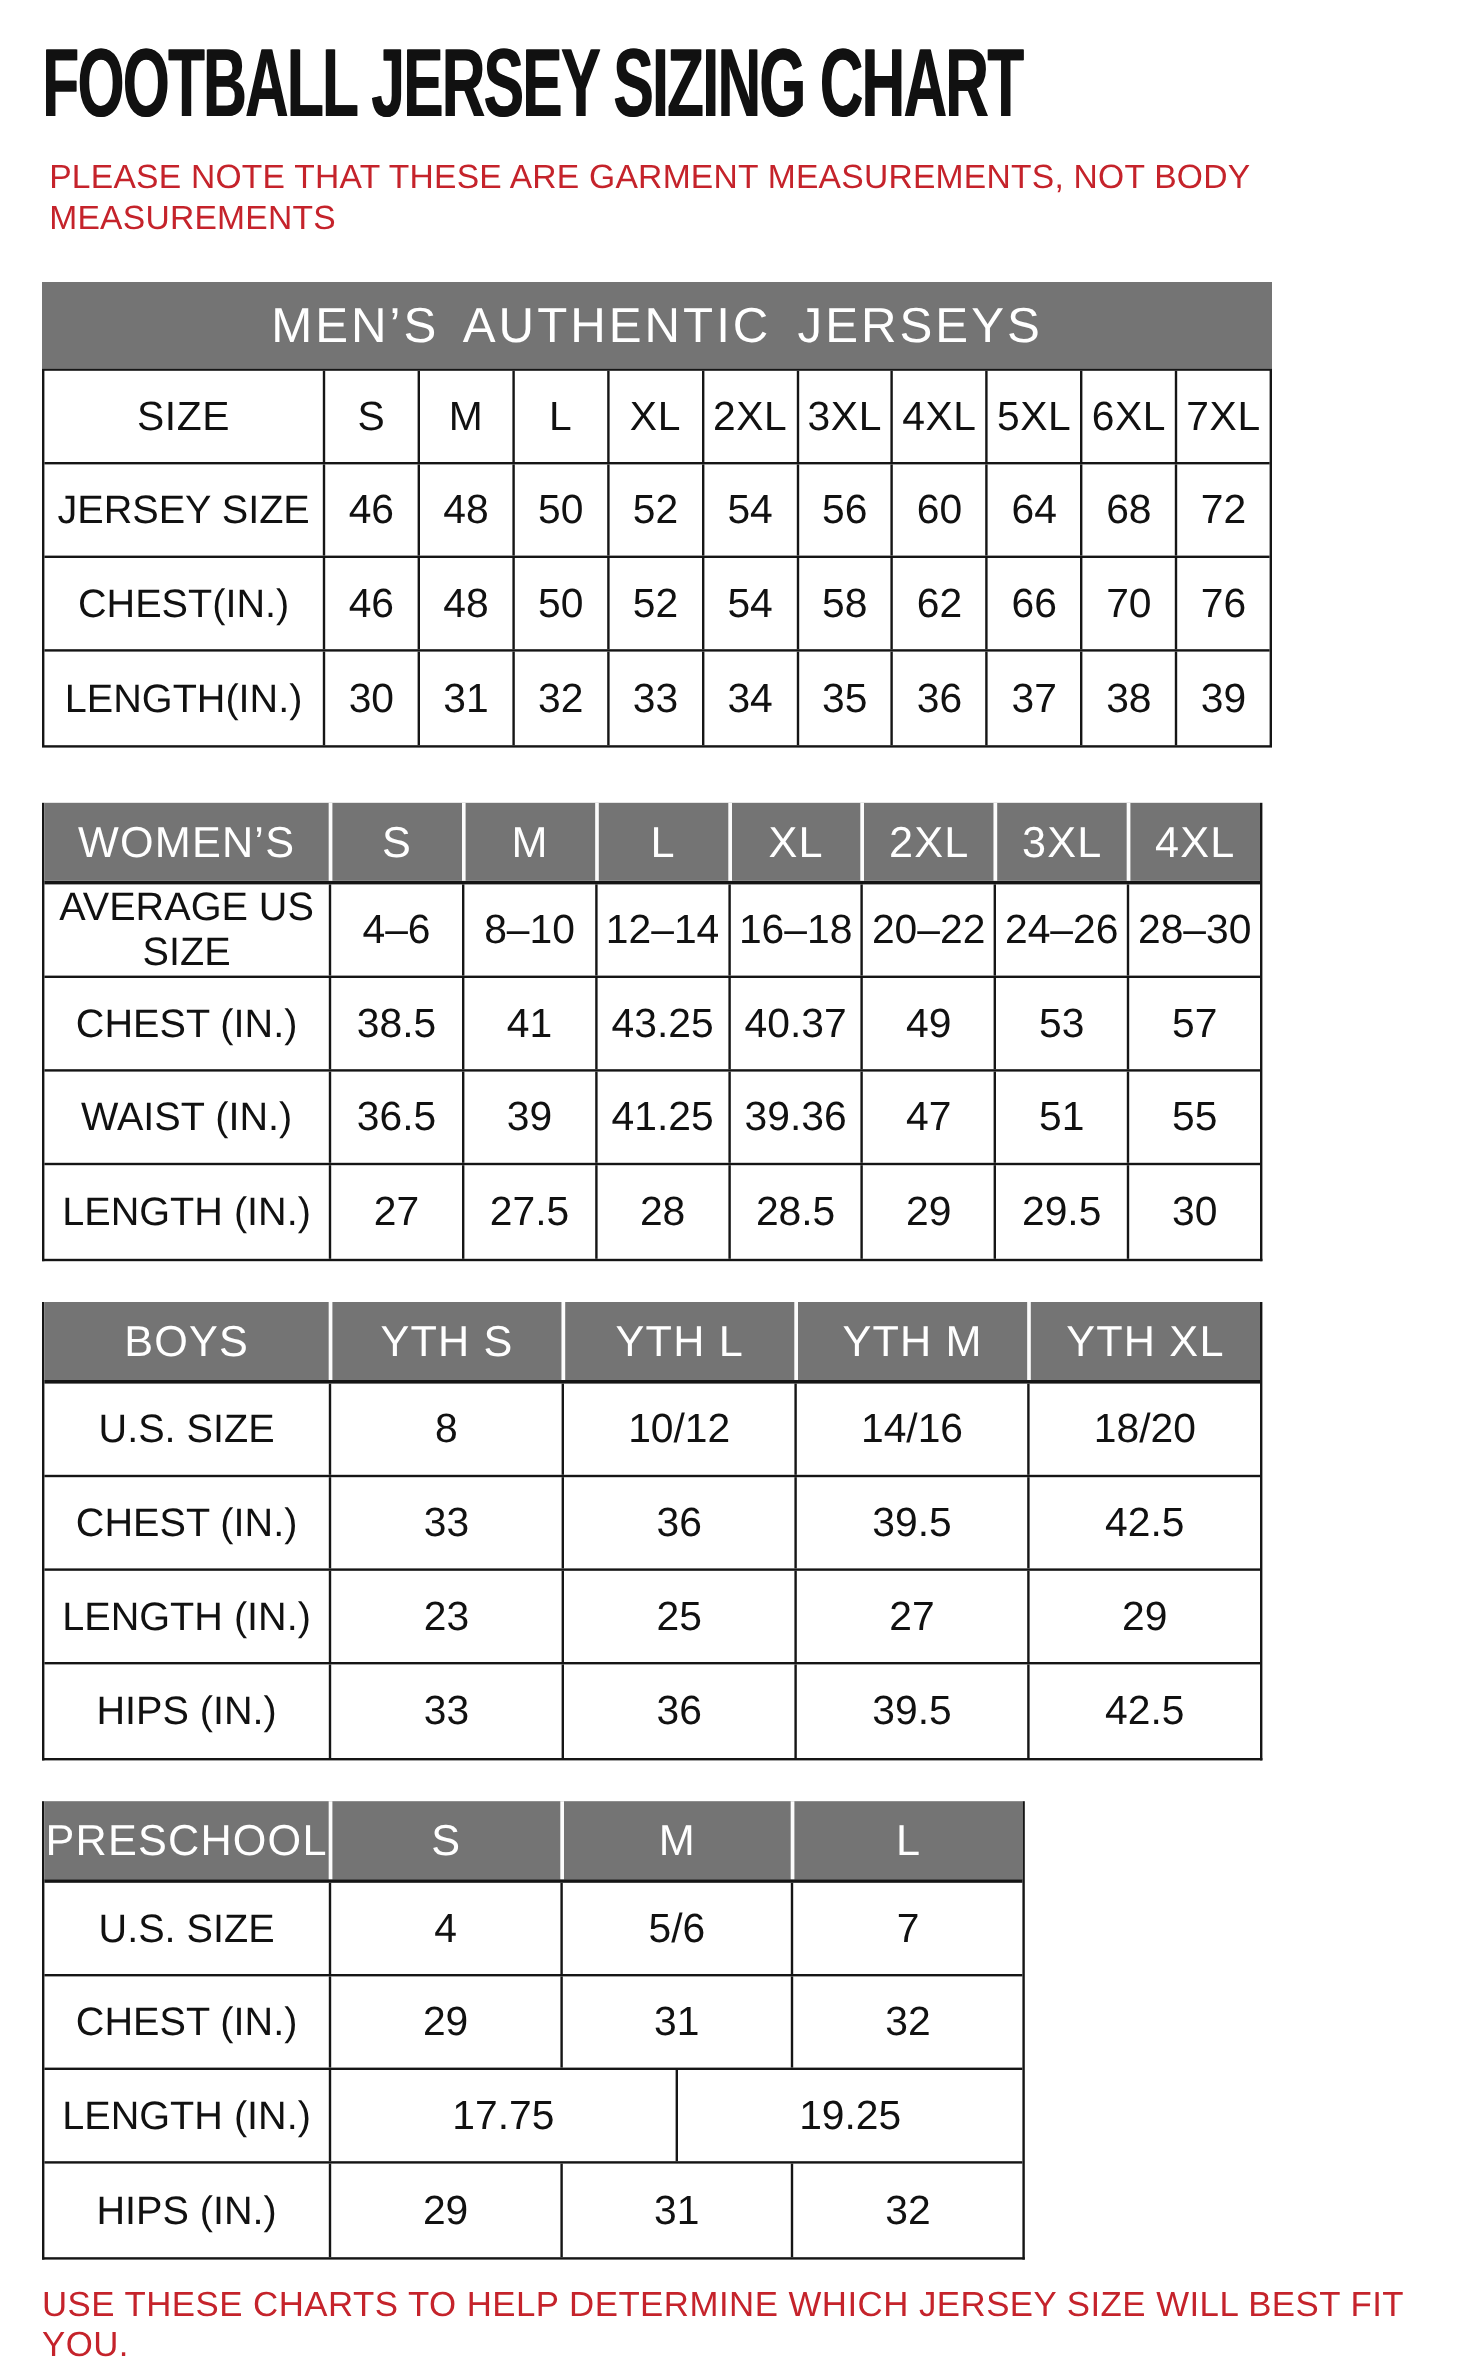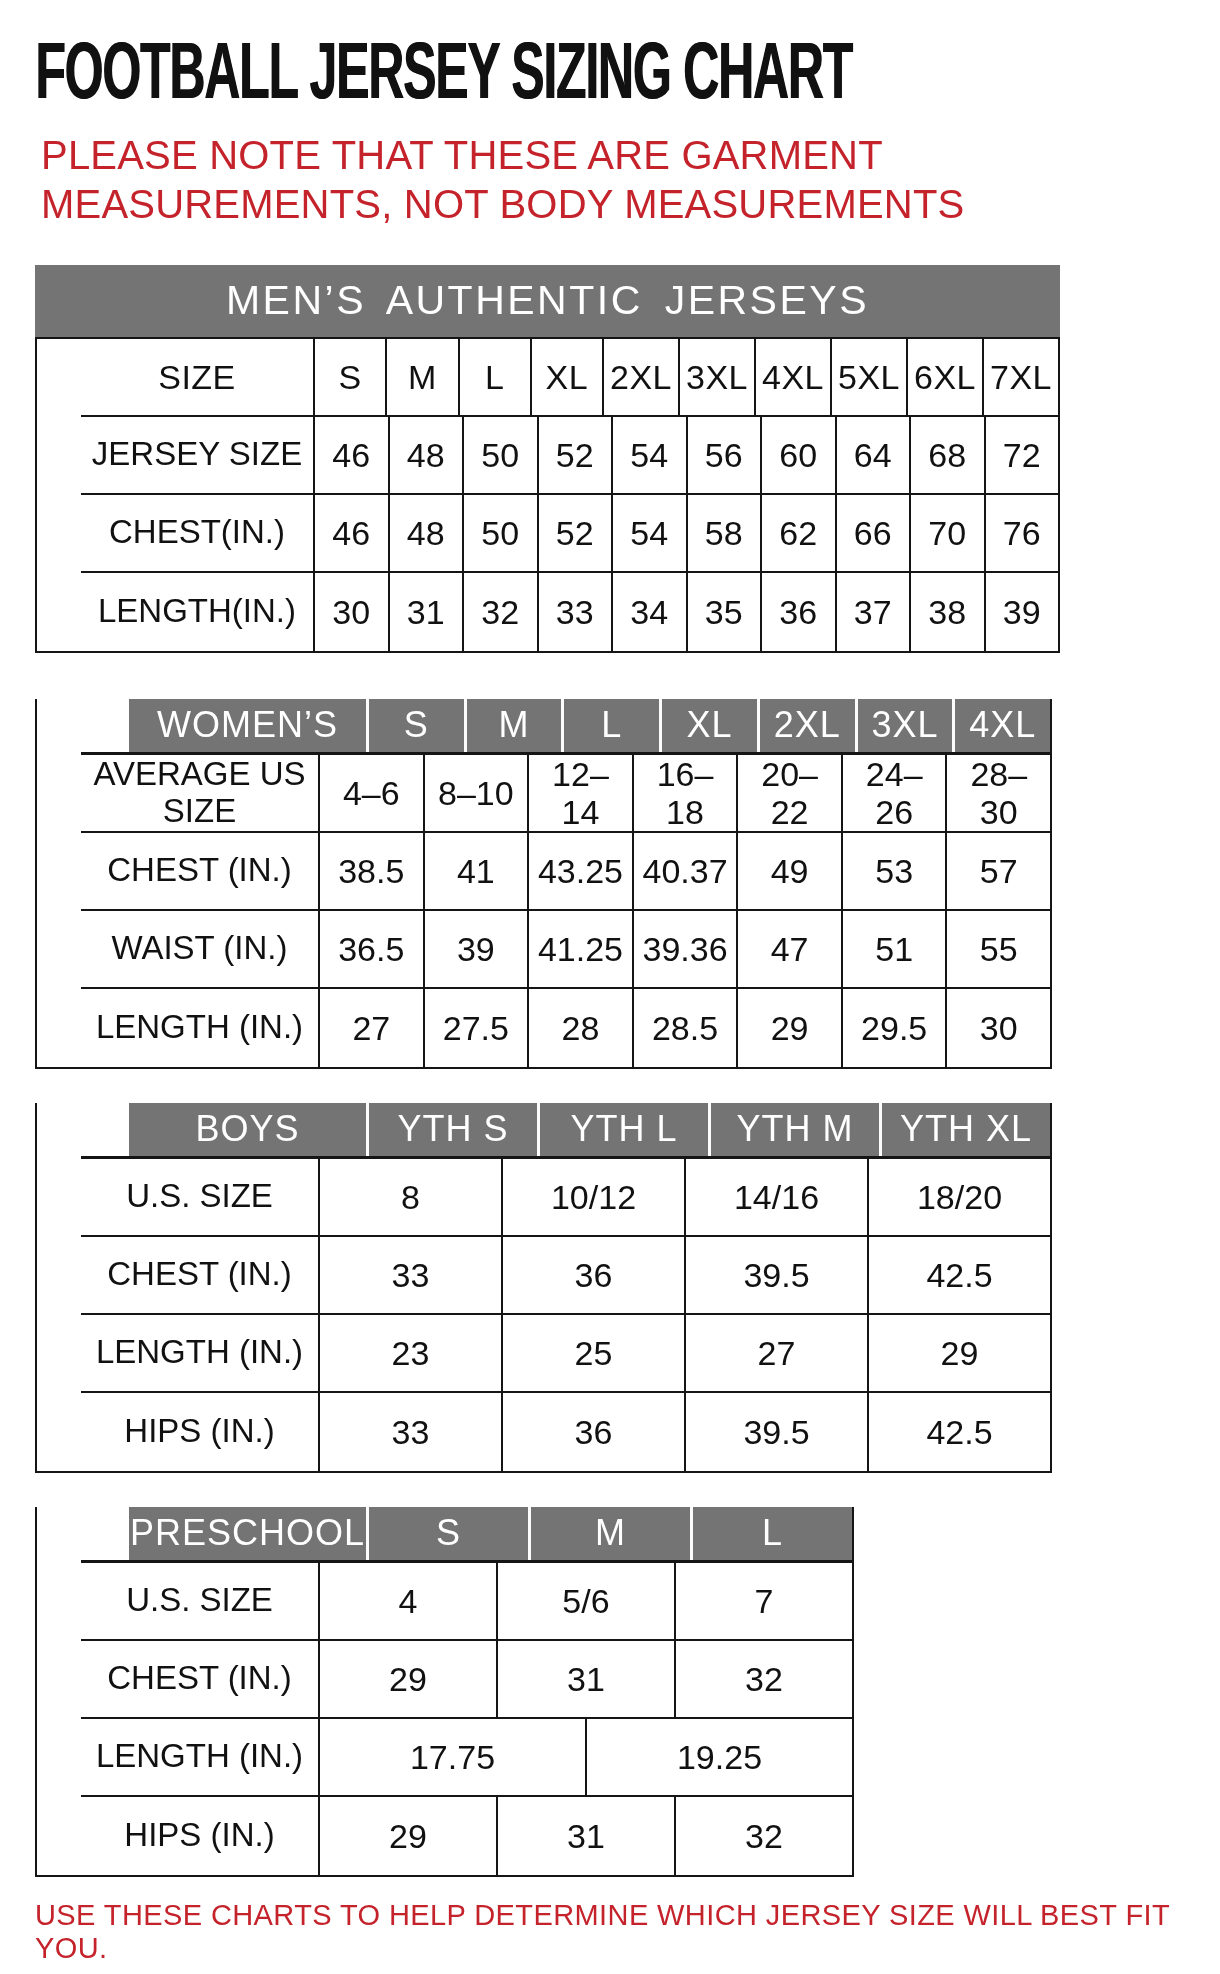--- a/index.html
+++ b/index.html
@@ -26,21 +26,21 @@
     white-space:nowrap;
     transform:scale(0.66,1.06);
     transform-origin:left center;
     text-shadow:1px 0 0 currentColor;
   }
 
   .note{
     margin:18px 0 0 6px;
     max-width:1150px;
     color:var(--red);
-    font-size:40px;
+    font-size:28px;
     line-height:1.22;
     letter-spacing:0.2px;
   }
 
   .size-table{margin:0;}
   .size-table.mens{margin-top:36px;width:1025px;}
   .size-table.womens{margin-top:46px;width:1017px;}
   .size-table.boys{margin-top:34px;width:1017px;}
   .size-table.preschool{margin-top:34px;width:819px;}
 
@@ -56,23 +56,23 @@
     word-spacing:8px;
   }
 
   .grid{
     border:2px solid var(--border);
     border-top:none;
     background:#fff;
   }
   .mens .grid{border-top:2px solid var(--border);}
 
-  .row{display:flex;height:78px;margin-left:44px;}
+  .row{display:flex;height:78px;}
   .row:not(:last-child){border-bottom:2px solid var(--border);}
-  .header-row.gray{height:56px;border-bottom:3px solid var(--border);padding-left:48px;}
+  .header-row.gray{height:68px;border-bottom:3px solid var(--border);}
 
   .cell{
     display:flex;
     align-items:center;
     justify-content:center;
     text-align:center;
     font-size:34px;
     padding:0 6px;
     line-height:1.12;
   }

